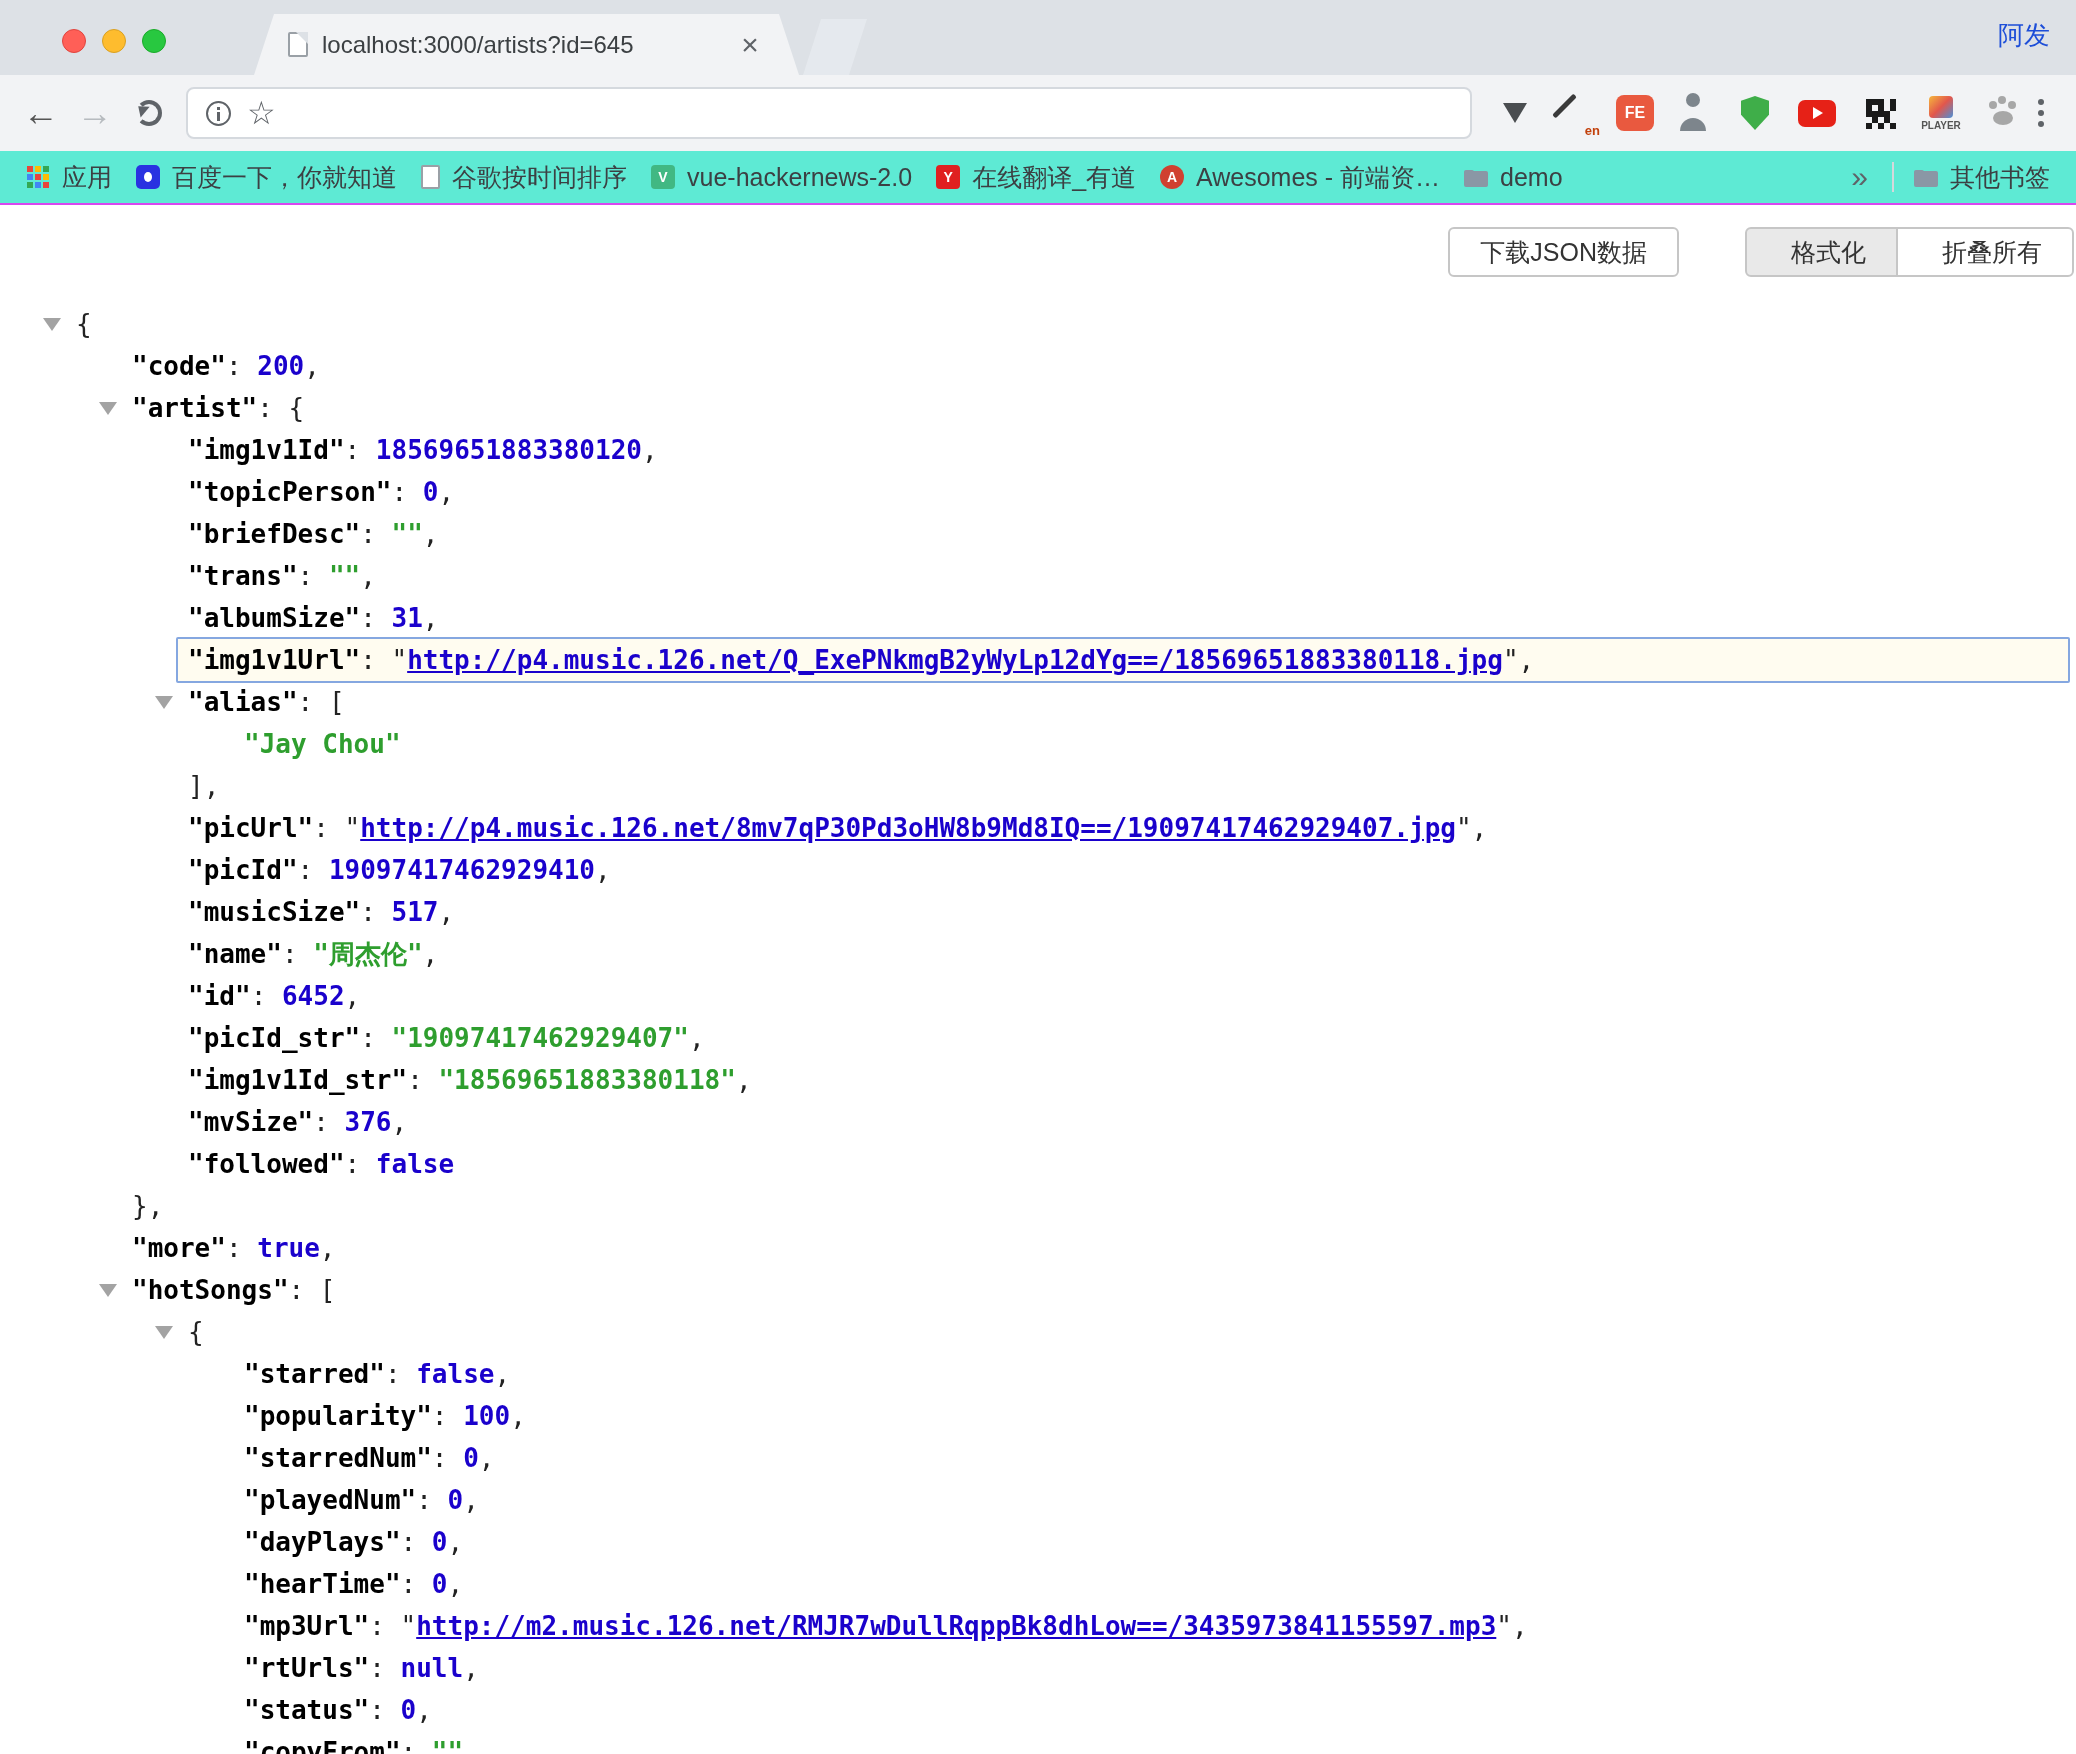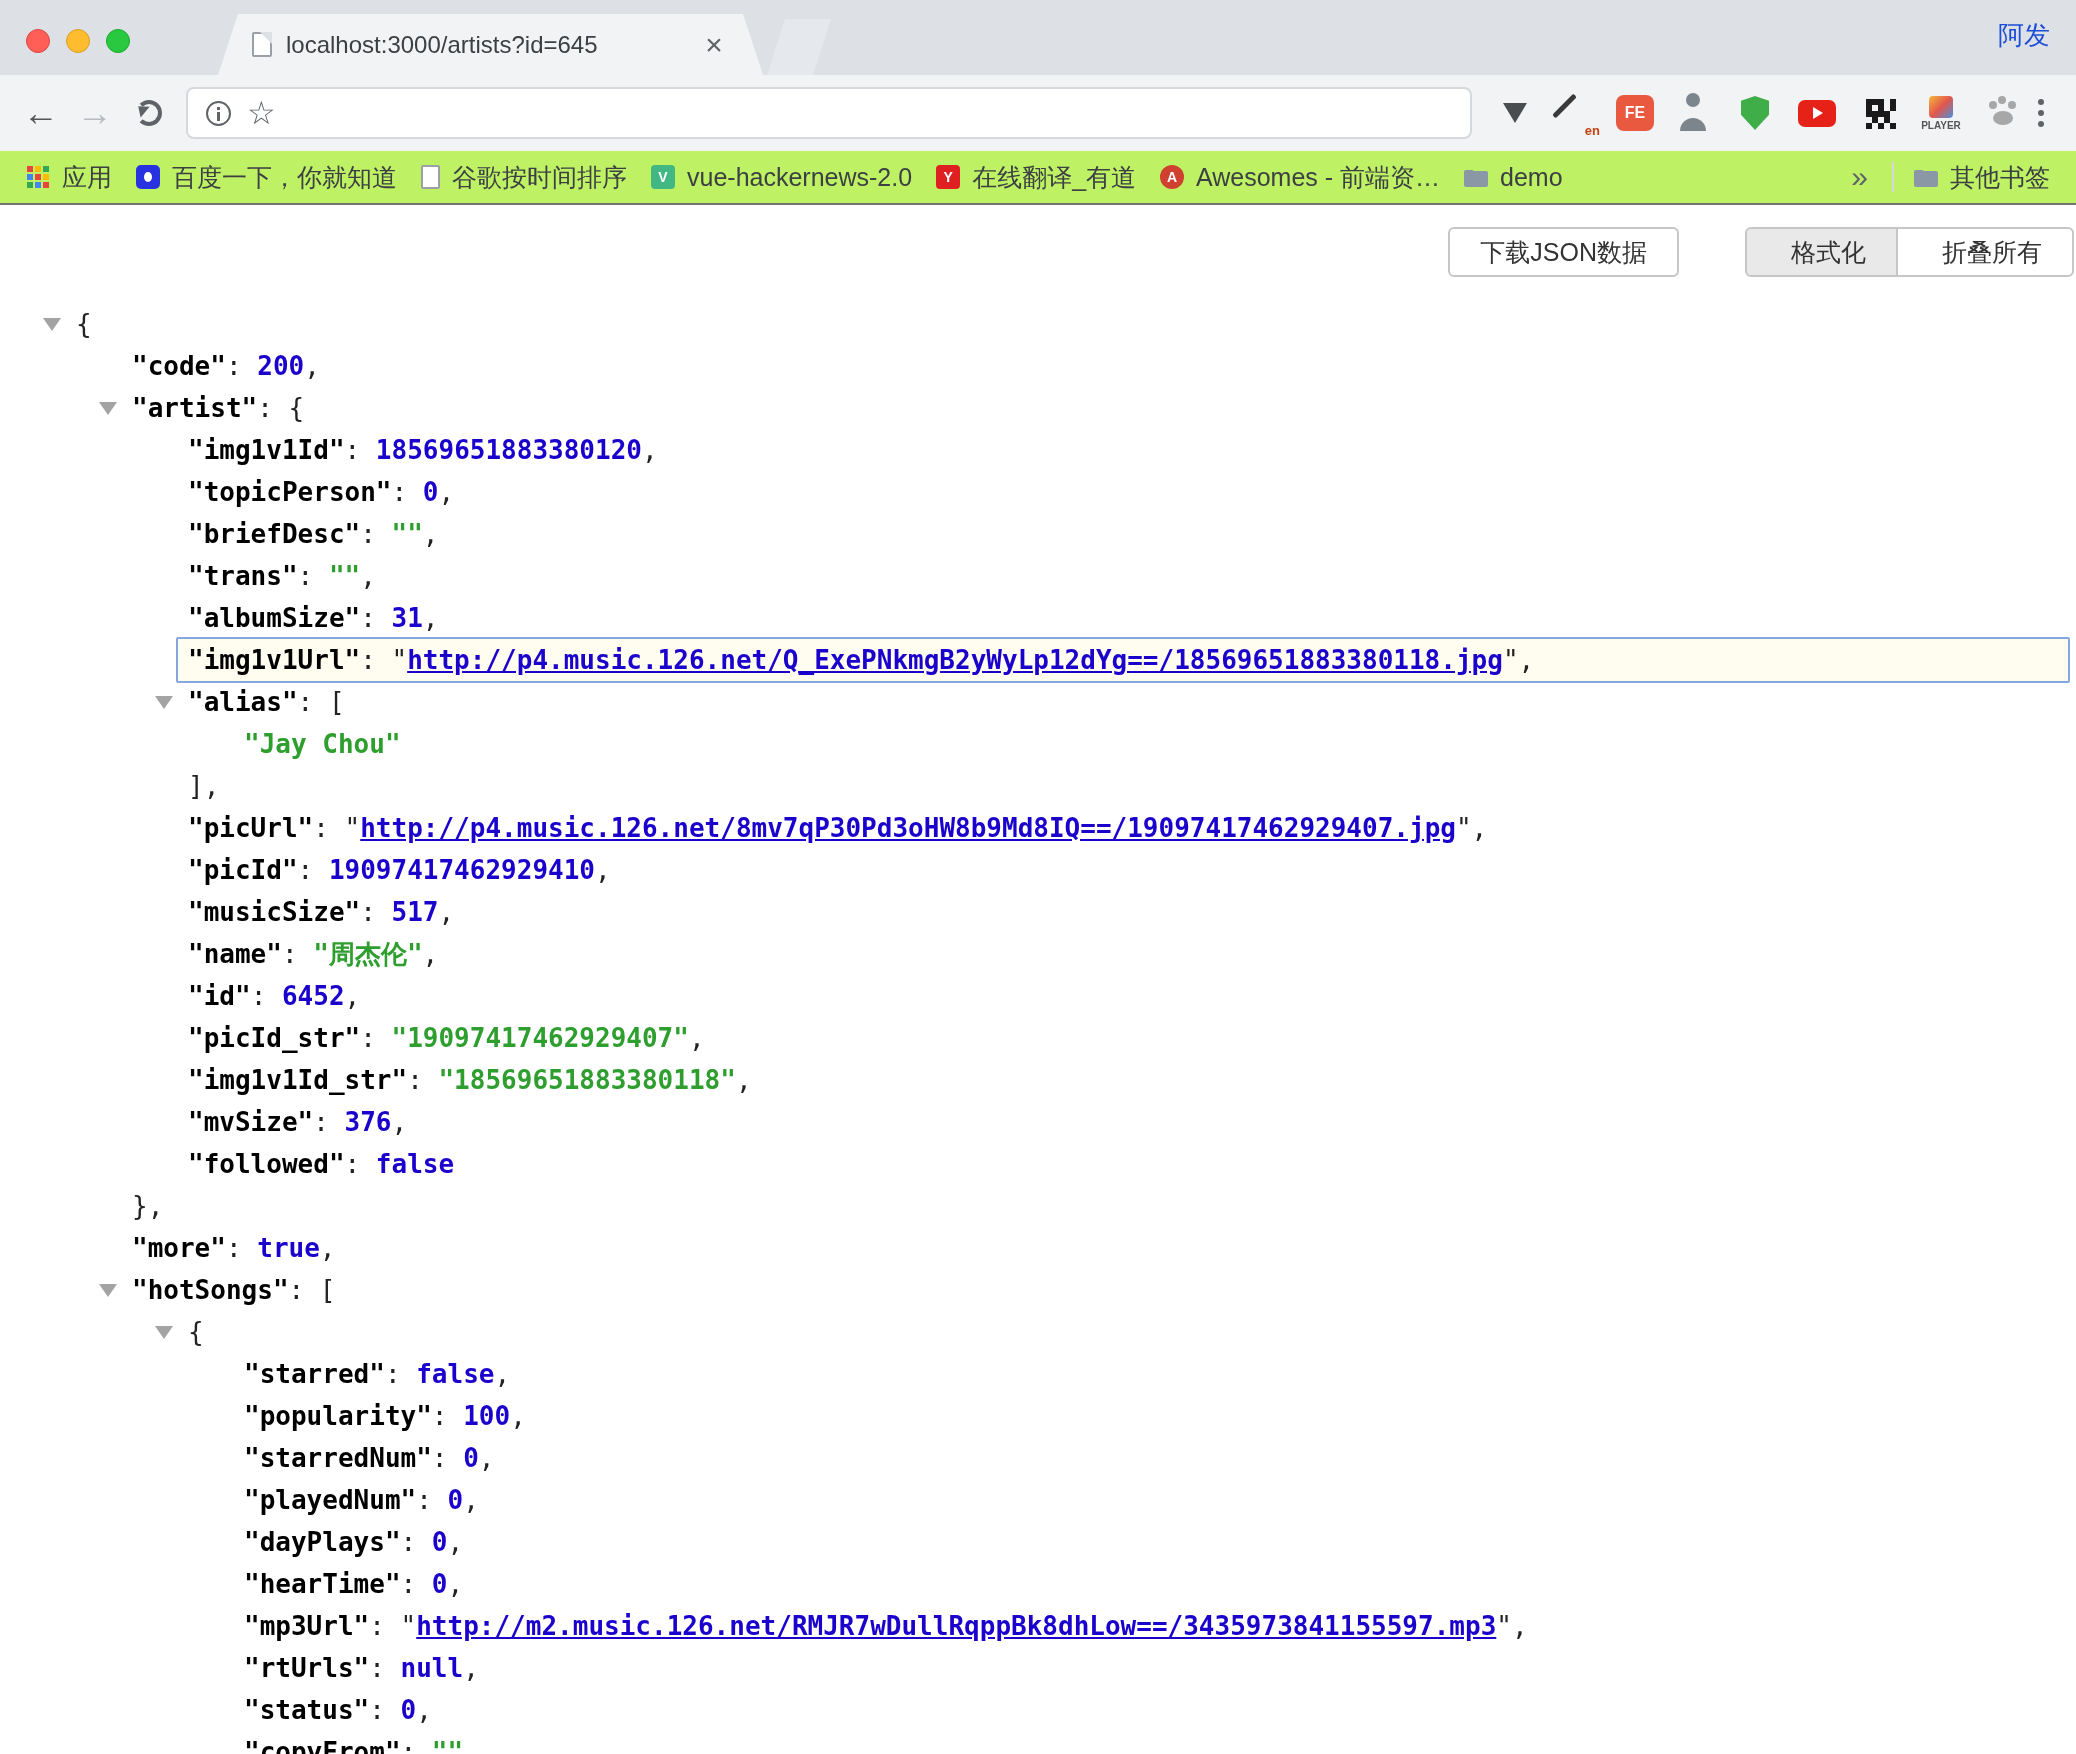--- a/index.html
+++ b/index.html
@@ -1,20 +1,20 @@
 <!DOCTYPE html>
 <html><head>
 <meta charset="utf-8">
 <style>
   * { margin:0; padding:0; box-sizing:border-box; }
   html,body { width:2076px; height:1754px; overflow:hidden; background:#fff;
               font-family:"Liberation Sans", sans-serif; }
 
   
-  .tabstrip { height:75px; background:#dde1e6; display:flex; align-items:flex-end; position:relative; }
+  .tabstrip { height:75px; background:#dde1e6; display:flex; align-items:flex-end; position:relative;padding-left:36px; }
   .traffic { display:flex; align-items:center; padding:0 20px 0 26px; align-self:center; margin-top:6px; }
   .tl { width:24px; height:24px; border-radius:50%; margin-right:16px; display:inline-block; }
   .tl.red    { background:#ff5f57; border:1px solid #e0443e; }
   .tl.yellow { background:#febc2e; border:1px solid #d9a022; }
   .tl.green  { background:#28c840; border:1px solid #1aab29; }
   .tab { width:545px; height:61px; background:#f2f3f5;
          clip-path:polygon(20px 0, calc(100% - 20px) 0, 100% 100%, 0 100%);
          display:flex; align-items:center; padding:0 34px; margin-left:52px; }
   .doc-ico { width:20px; height:25px; background:#fff; border:2px solid #9aa0a6; border-radius:2px; margin-right:14px; position:relative; flex:0 0 auto; }
   .doc-ico::after { content:""; position:absolute; top:-2px; right:-2px; border:6px solid #dde1e6; border-left-color:transparent; border-bottom-color:transparent; }
@@ -62,21 +62,21 @@
   .ext-player { flex-direction:column; color:#555; font-size:10px; gap:3px; }
   .ext-player::before { content:""; width:24px; height:22px; border-radius:4px;
                         background:linear-gradient(135deg,#f6b73c 0%,#e2574c 50%,#4a90d9 100%); }
   .ext-paw::before { content:""; width:20px; height:14px; background:#a7a7a7; border-radius:50%; position:absolute; left:13px; top:26px; }
   .ext-paw::after  { content:""; width:8px; height:8px; border-radius:50%; background:#a7a7a7; position:absolute; left:9px; top:16px;
                      box-shadow:9px -5px 0 #a7a7a7,19px 0 0 #a7a7a7; }
   .menu-dots { width:6px; height:6px; border-radius:50%; background:#5f6368; margin:0 18px 0 12px;
                box-shadow:0 -11px #5f6368, 0 11px #5f6368; flex:0 0 auto; }
 
   
-  .bookmarks { height:54px; background:#bef264; border-bottom:2px solid #737373; display:flex; align-items:center; padding:0 14px; }
+  .bookmarks { height:54px; background:#5eead4; border-bottom:2px solid #d946ef; display:flex; align-items:center; padding:0 14px; }
   .bm { display:flex; align-items:center; gap:12px; padding:0 12px; font-size:25px; color:#3c4043; height:100%; white-space:nowrap; }
   .bmi { width:24px; height:24px; display:flex; align-items:center; justify-content:center;
          font:700 14px/1 "Liberation Sans", sans-serif; color:#fff; position:relative; flex:0 0 auto; }
   .bmi-apps::before { content:""; position:absolute; left:1px; top:1px; width:6px; height:6px; background:#e8453c;
     box-shadow:8px 0 #fbbc05,16px 0 #34a853,0 8px #4285f4,8px 8px #e8453c,16px 8px #fbbc05,0 16px #34a853,8px 16px #4285f4,16px 16px #e8453c; }
   .bmi-baidu { background:#2932e1; border-radius:5px; }
   .bmi-baidu::after { content:""; width:8px; height:10px; background:#fff; border-radius:50%; }
   .bmi-page { width:19px; height:24px; border:2px solid #9aa0a6; border-radius:2px; background:#fff; }
   .bmi-vue { background:#41b883; border-radius:4px; }
   .bmi-youdao { background:#e02020; border-radius:4px; }

